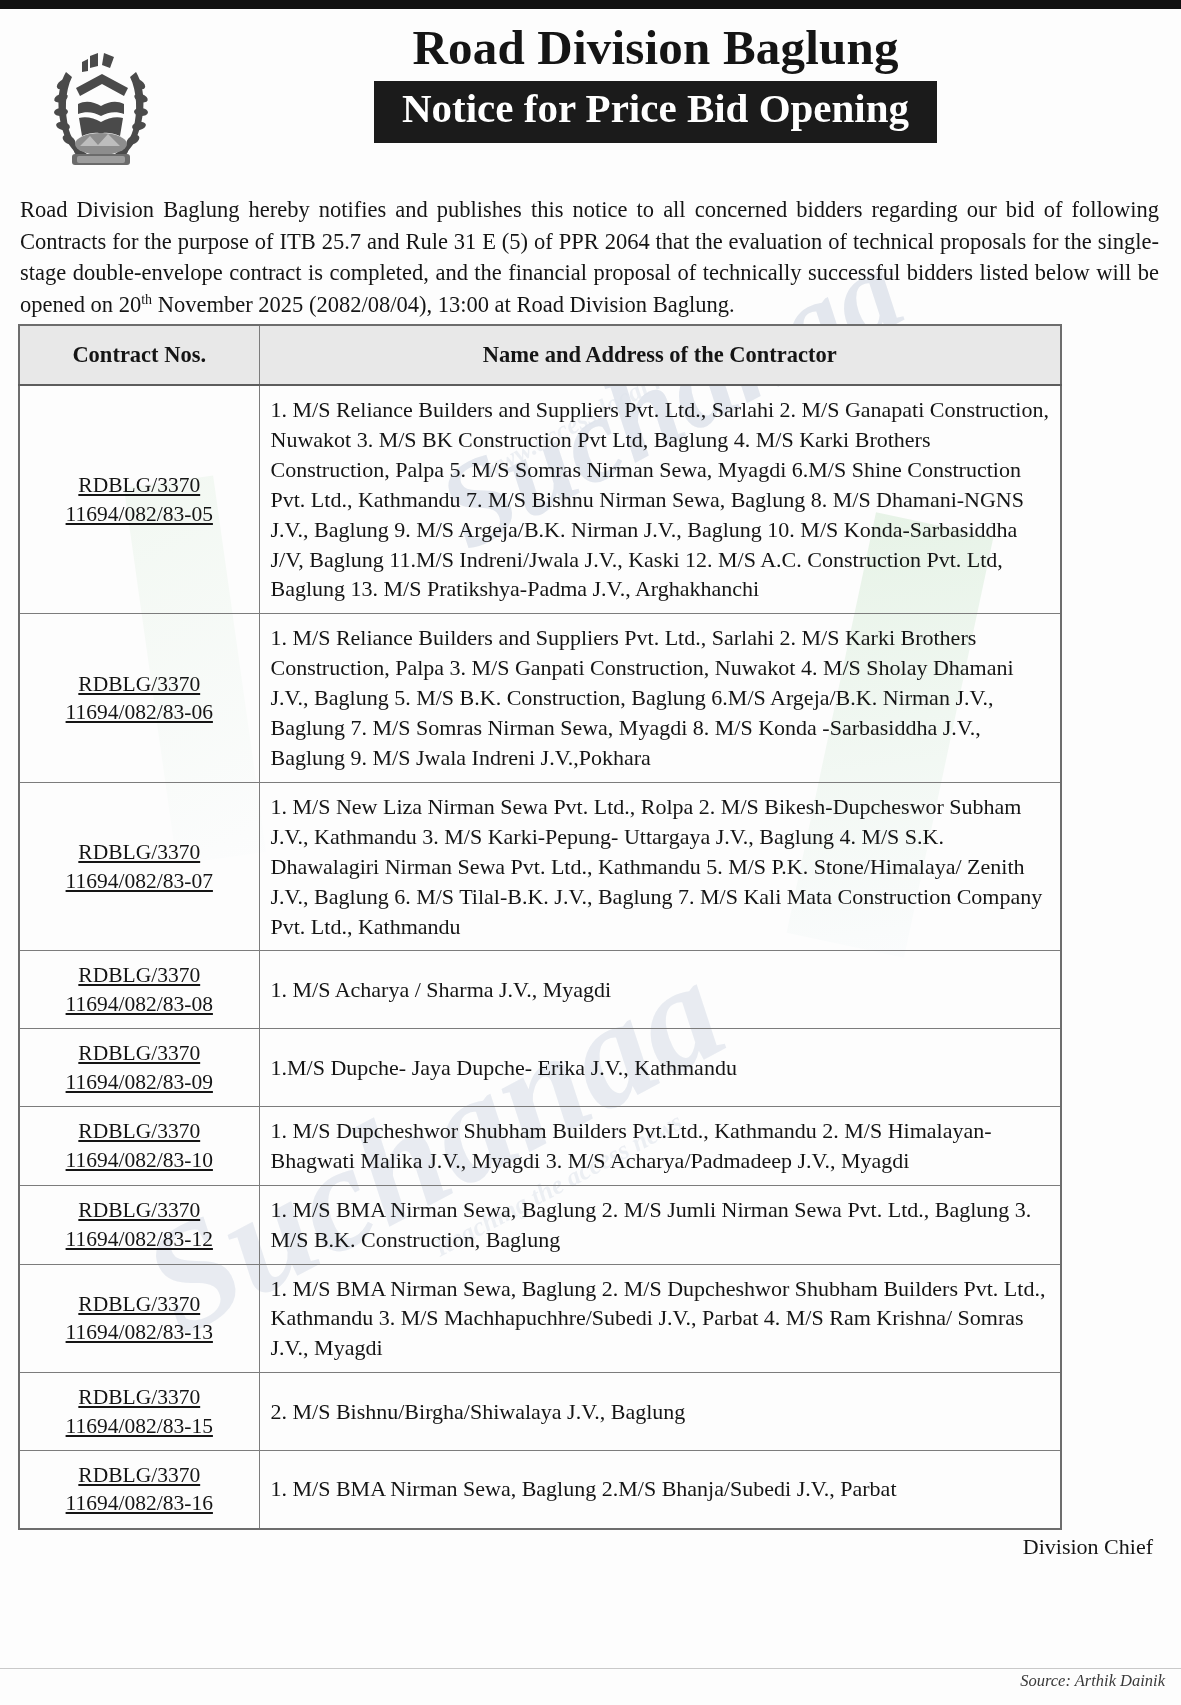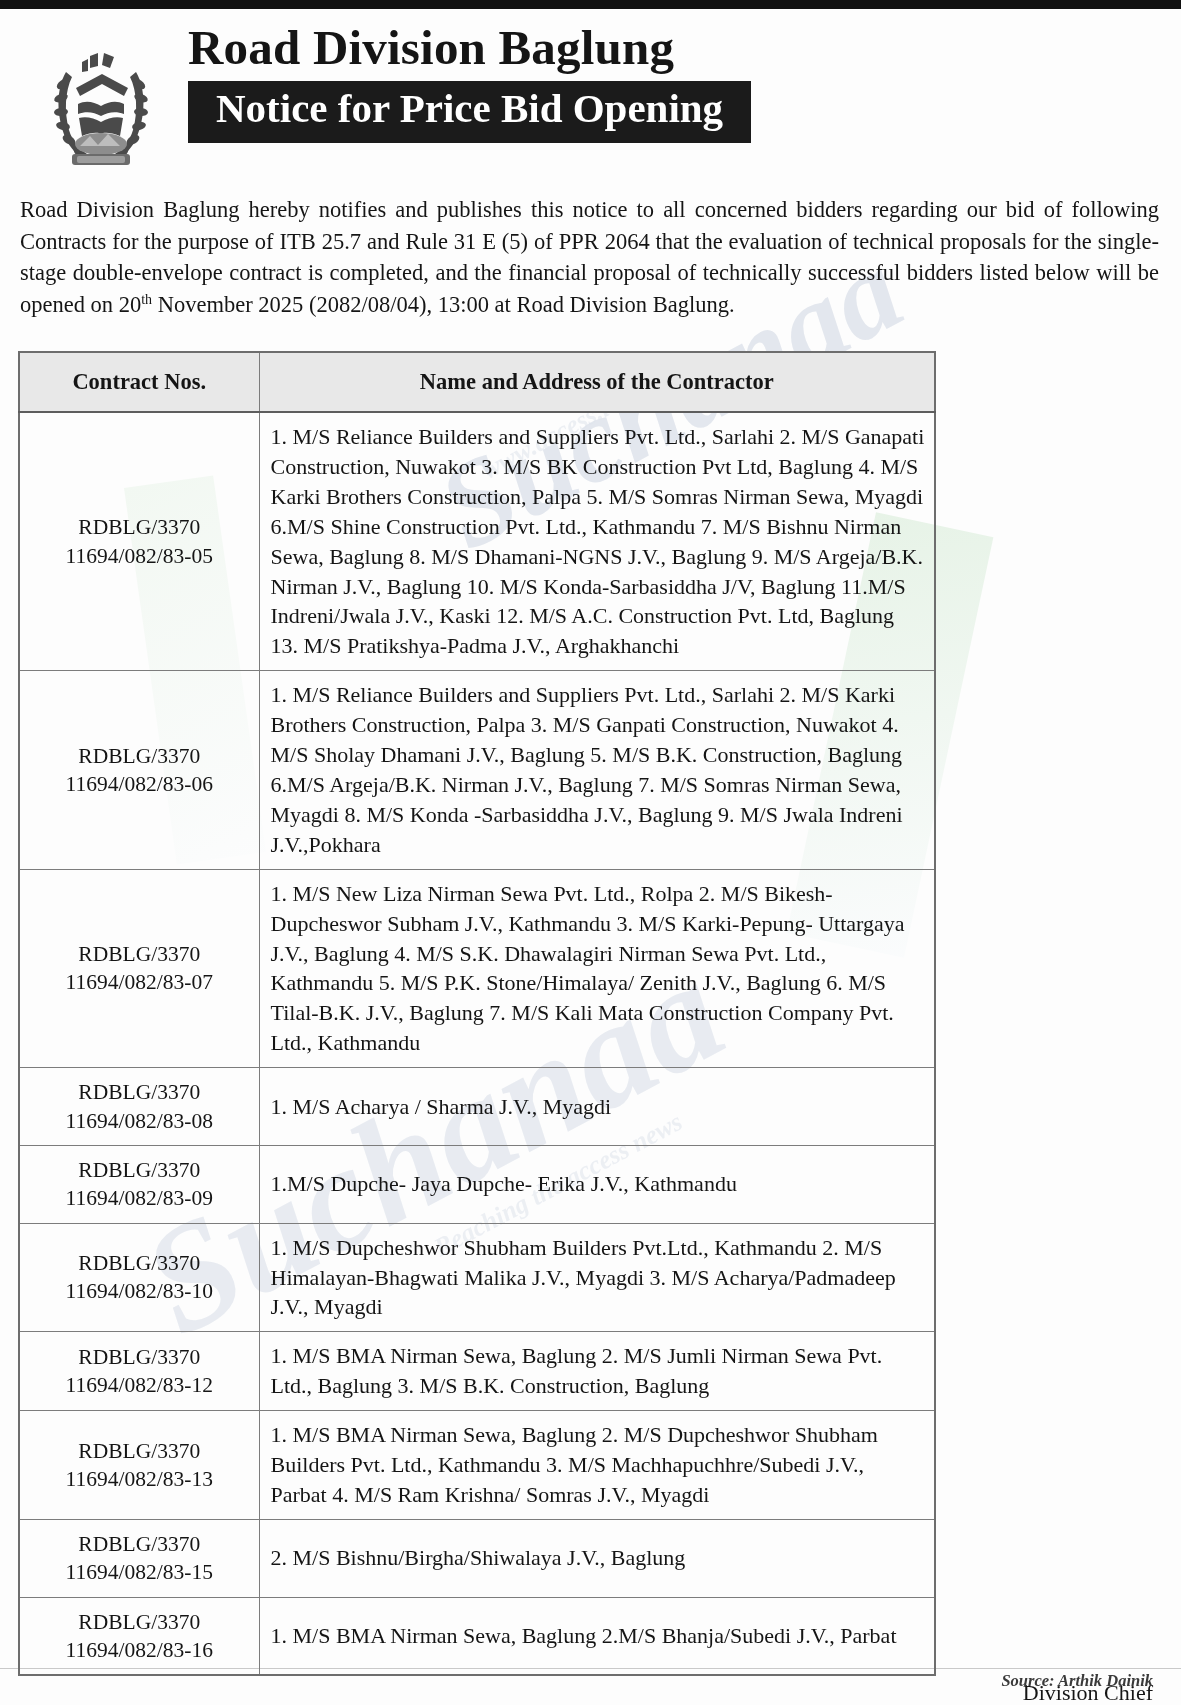--- a/index.html
+++ b/index.html
@@ -59,21 +59,21 @@
   .emblem {
     position: absolute;
     left: 28px;
     top: 22px;
     width: 110px;
     height: 130px;
   }
   .head-center {
     margin-left: 170px;
     margin-right: 40px;
-    text-align: left;
+    text-align: center;
   }
   .org-title {
     font-size: 49px;
     font-weight: bold;
     letter-spacing: .2px;
     line-height: 1.05;
     margin: 6px 0 2px 0;
     font-family: "Liberation Serif", serif;
   }
   .notice-band {
@@ -100,22 +100,22 @@
     line-height: 1.40;
     text-align: justify;
     text-justify: inter-word;
     margin: 2px 4px 0 2px;
     hyphens: none;
   }
   .intro sup { font-size: .62em; }
 
   
   table.bidtable {
-    margin-top: 31px;
-    width: 918px;
+    margin-top: 4px;
+    width: 1044px;
     border-collapse: collapse;
     table-layout: fixed;
     border: 2px solid #6d6d6d;
   }
   table.bidtable th,
   table.bidtable td {
     border: 1px solid #7c7c7c;
     vertical-align: middle;
   }
   table.bidtable thead th {
@@ -127,44 +127,44 @@
     border-bottom: 2px solid #5d5d5d;
   }
   col.c-no { width: 240px; }
   col.c-name { width: auto; }
 
   td.cno {
     text-align: center;
     font-size: 21.5px;
     line-height: 1.32;
     padding: 10px 1px;
+    text-decoration: underline;
   }
   td.cname {
     font-size: 22px;
     line-height: 1.36;
     padding: 9px 9px 9px 11px;
     text-align: left;
   }
 
   .sign {
     margin-top: 4px;
     text-align: right;
     padding-right: 10px;
     font-size: 22px;
     font-weight: normal;
   }
   .source {
     position: absolute;
-    right: 28px;
+    right: 16px;
     bottom: 14px;
     font-size: 16.5px;
     font-style: italic;
     color: #3a3a3a;
     z-index: 2;
-    font-weight: bold;
   }
   .botline {
     position: absolute;
     left: 0; bottom: 36px;
     width: 1181px;
     height: 1px;
     background: #c9c9c9;
     z-index: 1;
   }
 </style>

